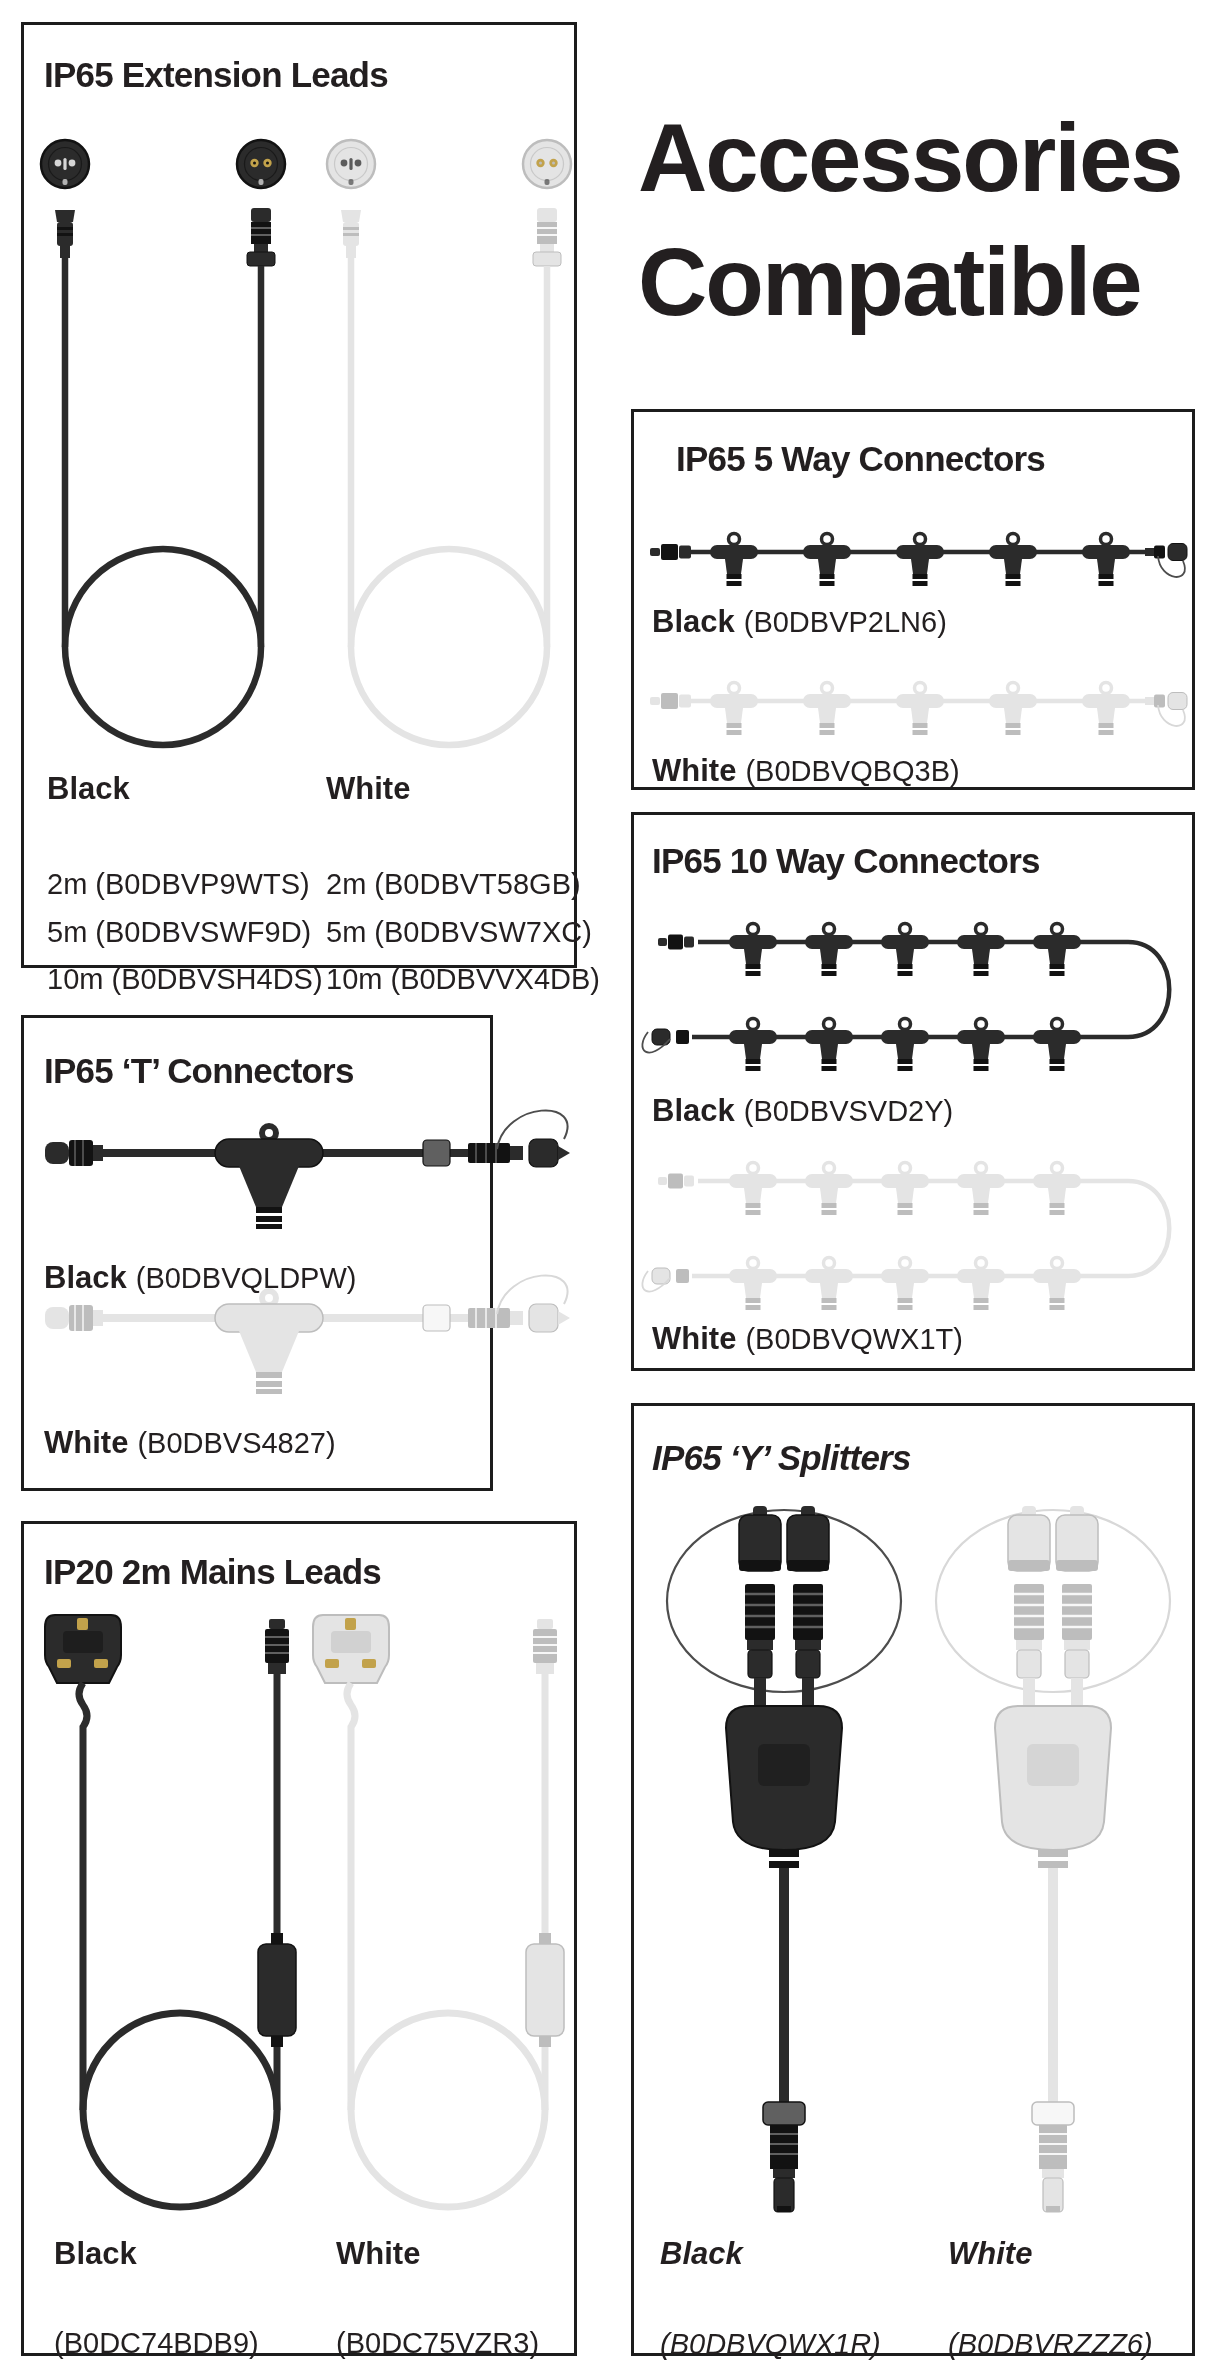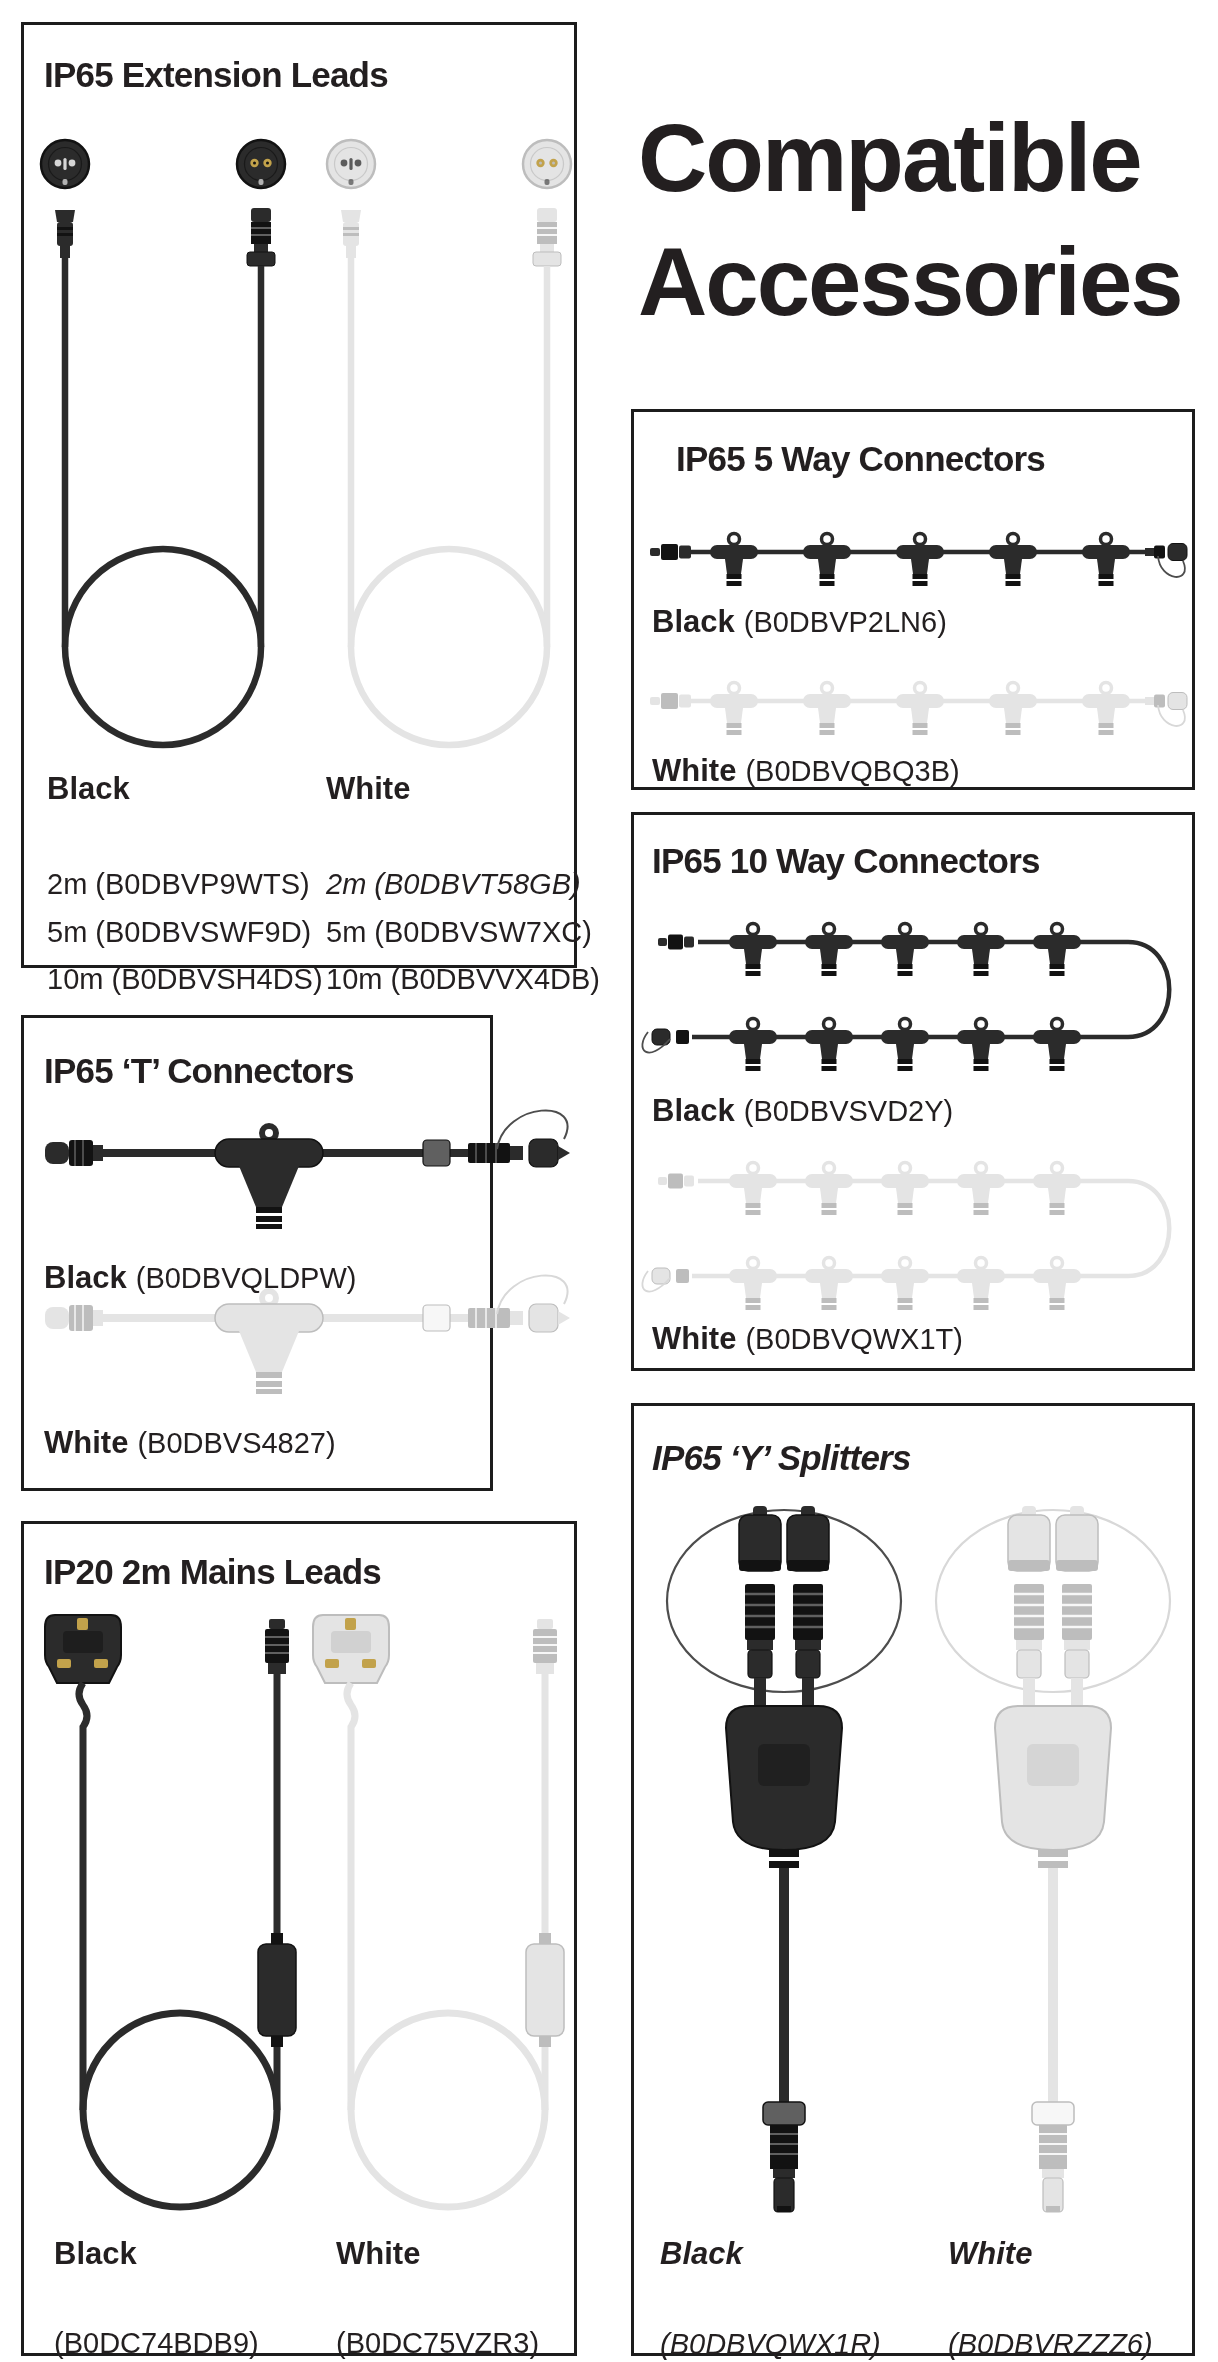--- a/index.html
+++ b/index.html
@@ -188,40 +188,40 @@
         <line x1="244" y1="63" x2="244" y2="330" class="sm" stroke-width="7"></line>
         <rect x="238" y="322" width="12" height="11" class="fd"></rect>
         <rect x="225" y="333" width="38" height="92" rx="8" class="fm sd" stroke-width="1.5"></rect>
         <rect x="238" y="425" width="12" height="11" class="fd"></rect>
         <line x1="244" y1="436" x2="244" y2="499" class="sm" stroke-width="7"></line>
       </g>
     </defs>
   </svg>
 
   <div class="big-title">
+    <div>Accessories</div>
     <div>Compatible</div>
-    <div>Accessories</div>
   </div>
 
   <div class="box" style="left:21px;top:22px;width:556px;height:946px;">
     <svg class="art" width="550" height="940" viewBox="0 0 550 940">
       <g class="vk" style="--main: #2b2b2b; --dark: #121212;">
         <use href="#g-ext-pair" transform="translate(41,139)"></use>
       </g>
       <g class="vw" style="--main: #e4e4e4; --dark: #bdbdbd;">
         <use href="#g-ext-pair" transform="translate(327,139)"></use>
       </g>
     </svg>
     <div class="hdr" style="left:20px;top:30px;">IP65 Extension Leads</div>
     <div class="lbl" style="left:23px;top:746px;">Black</div>
     <div class="lbl" style="left:302px;top:746px;">White</div>
     <div class="code" style="left:23px;top:803px;">2m (B0DBVP9WTS)</div>
     <div class="code" style="left:23px;top:851px;">5m (B0DBVSWF9D)</div>
     <div class="code" style="left:23px;top:898px;">10m (B0DBVSH4DS)</div>
-    <div class="code" style="left:302px;top:803px;font-style:italic;">2m (B0DBVT58GB)</div>
+    <div class="code" style="left:302px;top:803px;">2m (B0DBVT58GB)</div>
     <div class="code" style="left:302px;top:851px;">5m (B0DBVSW7XC)</div>
     <div class="code" style="left:302px;top:898px;">10m (B0DBVVX4DB)</div>
   </div>
 
   <div class="box" style="left:631px;top:409px;width:564px;height:381px;">
     <svg class="art" width="558" height="375" viewBox="0 0 558 375">
       <g class="vk" style="--main: #2b2b2b; --dark: #121212;">
           <use href="#g-strand5" transform="translate(16,140)"></use>
         </g>
       <g class="vw" style="--main: #e4e4e4; --dark: #bdbdbd;">

